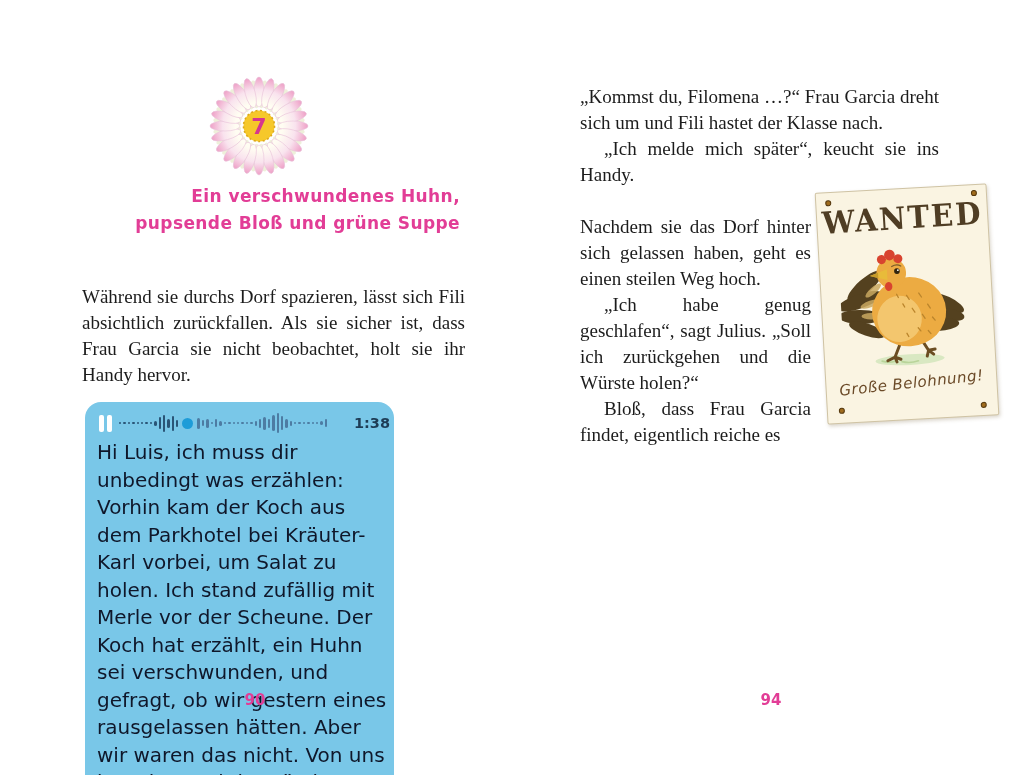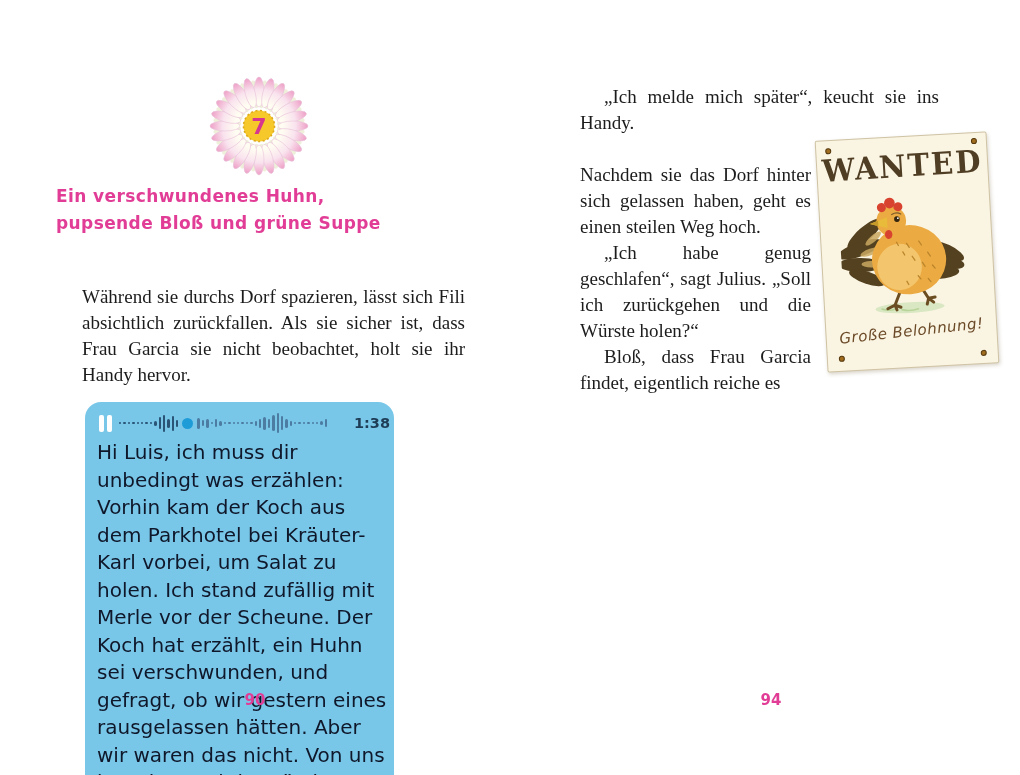--- a/index.html
+++ b/index.html
@@ -3,21 +3,21 @@
 <meta charset="utf-8">
 <style>
   html,body{margin:0;padding:0;}
   body{
     width:1020px;height:775px;position:relative;background:#ffffff;
     font-family:"Liberation Serif", serif;color:#1c1c1c;overflow:hidden;
   }
   
   .flower-wrap{position:absolute;left:209px;top:74px;width:100px;height:104px;}
   .chapter-title{
-    position:absolute;left:56px;top:183px;width:404px;text-align:left;
+    position:absolute;left:56px;top:183px;width:404px;text-align:right;
     font-family:"DejaVu Sans", sans-serif;font-weight:700;font-size:17px;line-height:27px;
     color:#e23d96;letter-spacing:.4px;
   }
   .left-body{
     position:absolute;left:82px;top:284px;width:383px;
     font-size:19px;line-height:26px;text-align:justify;hyphens:manual;
   }
   .left-body p, .right-col p{margin:0;}
   
   .bubble{
@@ -214,20 +214,21 @@
   </div>
   <div class="bubble-text">Hi Luis, ich muss dir unbedingt was erzählen: Vorhin kam der Koch aus dem Parkhotel bei Kräuter-Karl vorbei, um Salat zu holen. Ich stand zufällig mit Merle vor der Scheune. Der Koch hat erzählt, ein Huhn sei verschwunden, und gefragt, ob wir gestern eines rausgelassen hätten. Aber wir waren das nicht. Von uns hat niemand das Törchen geöffnet.</div>
   <svg class="bubble-tail" width="22" height="27" viewBox="0 0 22 27">
     <path d="M1 0 C3 10 9 19 21 23 C13 27 4 26 0 21 Z" fill="#79c7e8"></path>
   </svg>
 </div>
 
 <div class="page-num left">90</div>
 
 <div class="right-col">
+  <p>„Kommst du, Filomena …?“ Frau Garcia dreht sich um und Fili hastet der Klasse nach.</p>
   <p class="indent">„Ich melde mich später“, keucht sie ins Handy.</p>
   <div class="para-gap"></div>
   <p>
     <span class="poster">
       <span class="pin tl"></span>
       <span class="pin tr"></span>
       <span class="pin bl"></span>
       <span class="pin br"></span>
       <span class="poster-title" style="display:block">WANTED</span>
       <svg class="chicken" width="132" height="136" viewBox="0 0 160 165">

